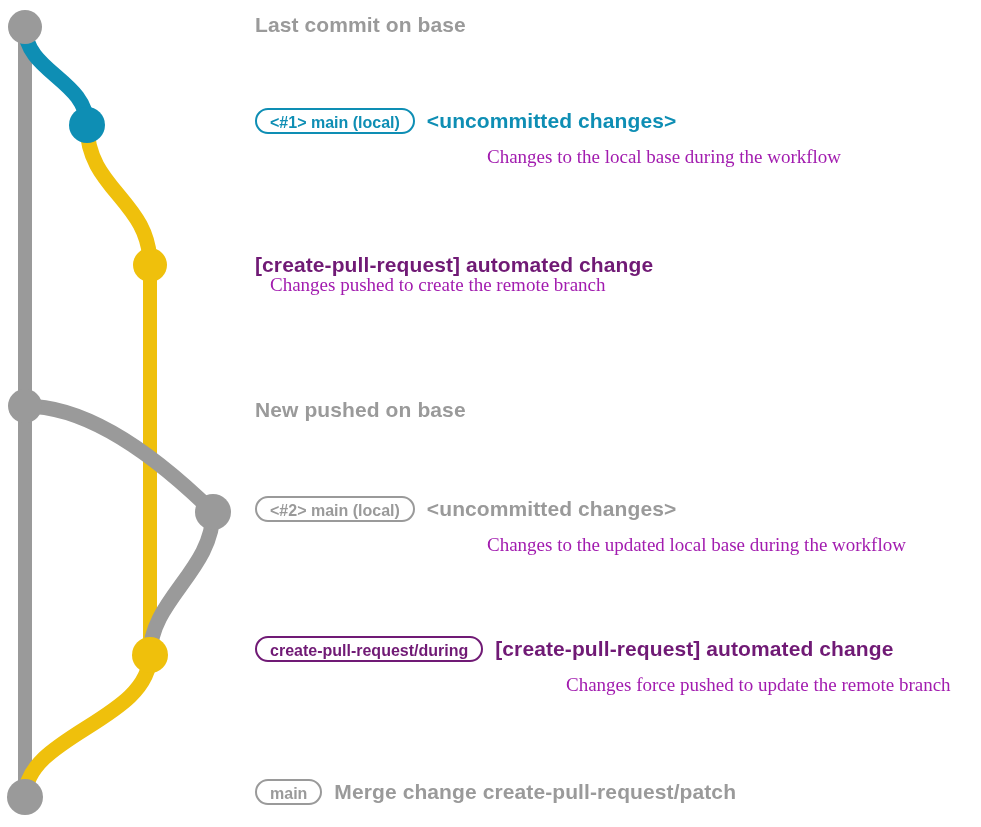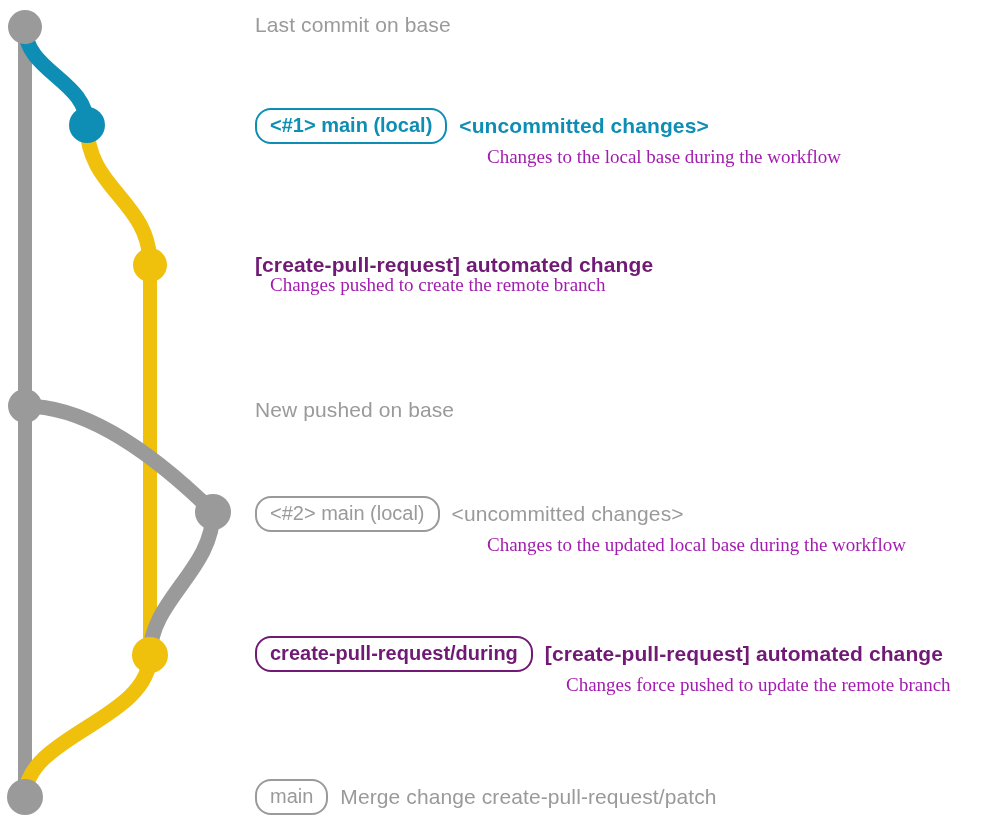--- a/index.html
+++ b/index.html
@@ -30,23 +30,23 @@
   }
   .heading-text {
     font-family: "Liberation Sans", sans-serif;
     font-size: 21px;
     letter-spacing: 0.1px;
   }
   .badge {
     display: inline-block;
     border: 2px solid currentColor;
     border-radius: 16px;
-    padding: 5px 13px 6px 13px;
+    padding: 5px 13px 0 13px;
     font-family: "Liberation Sans", sans-serif;
-    font-size: 20px;
+    font-size: 16px;
     font-weight: bold;
     line-height: 1.05;
     background: #ffffff;
   }
   .badge-plain {
     font-weight: normal;
   }
   .subject {
     font-family: "Liberation Sans", sans-serif;
     font-size: 21px;
@@ -56,21 +56,21 @@
   .subject-bold {
     font-weight: bold;
   }
   .desc {
     position: absolute;
     font-family: "Liberation Serif", serif;
     font-size: 19px;
     color: #a21caf;
     white-space: nowrap;
   }
-  .c-gray  { color: #9a9a9a; }
+  .c-gray  { color: #9a9a9a; font-weight: bold; }
   .c-blue  { color: #0e8eb4; }
   .c-yellow{ color: #701a75; }
 </style>
 </head>
 <body>
 
 <div id="canvas">
 
   <svg id="graph-svg" viewBox="0 0 981 827" xmlns="http://www.w3.org/2000/svg">
 

